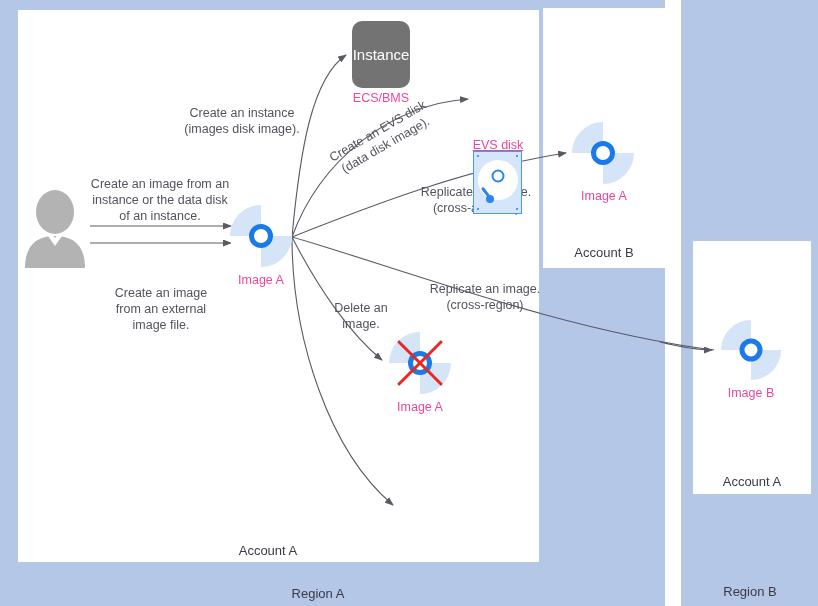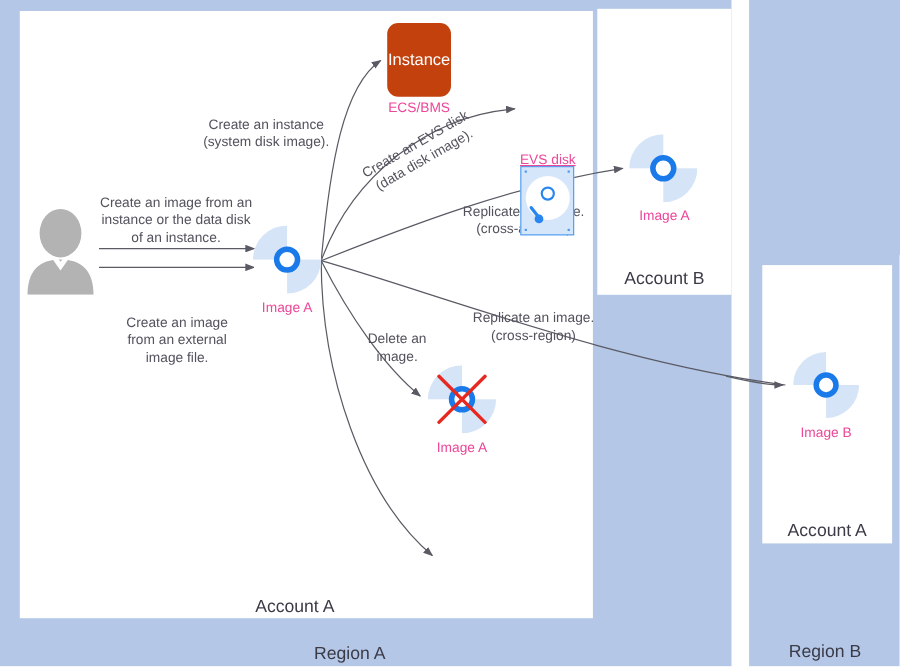--- a/index.html
+++ b/index.html
@@ -23,21 +23,21 @@
   .region {
     position: absolute;
     background: #b4c7e7;
   }
   .account {
     position: absolute;
     background: #ffffff;
   }
   .panel-label {
     position: absolute;
-    font-size: 16px;
+    font-size: 13px;
     color: #3b3b47;
     text-align: center;
     white-space: nowrap;
   }
 
   
   #wires, #wires-top {
     position: absolute;
     left: 0;
     top: 0;
@@ -106,21 +106,21 @@
     border-radius: 1px;
   }
   .xmark i.a { transform: translate(-50%,-50%) rotate(45deg); }
   .xmark i.b { transform: translate(-50%,-50%) rotate(-45deg); }
 
   
   .avatar { position: relative; }
 
   
   .instance-box {
-    background: #c2410c;
+    background: #737373;
     border-radius: 10px;
     color: #ffffff;
     display: flex;
     align-items: center;
     justify-content: center;
     font-size: 15px;
   }
 
   
   .evs {
@@ -294,21 +294,21 @@
 
   <div class="wire-label" style="left:80px; top:177px; width:160px;">Create an image from an
 instance or the data disk
 of an instance.</div>
 
   <div class="wire-label" style="left:100px; top:250px; width:122px;margin-top:36px;">Create an image
 from an external
 image file.</div>
 
   <div class="wire-label" style="left:172px; top:106px; width:140px;">Create an instance
-(system disk image).</div>
+(images disk image).</div>
 
   <div class="wire-label rot" style="left:321px; top:123px; width:122px;">Create an EVS disk
 (data disk image).</div>
 
   <div class="wire-label" style="left:411px; top:185px; width:130px;">Replicate an image.
 (cross-account)</div>
 
   <div class="wire-label" style="left:420px; top:282px; width:130px;">Replicate an image.
 (cross-region)</div>
 

